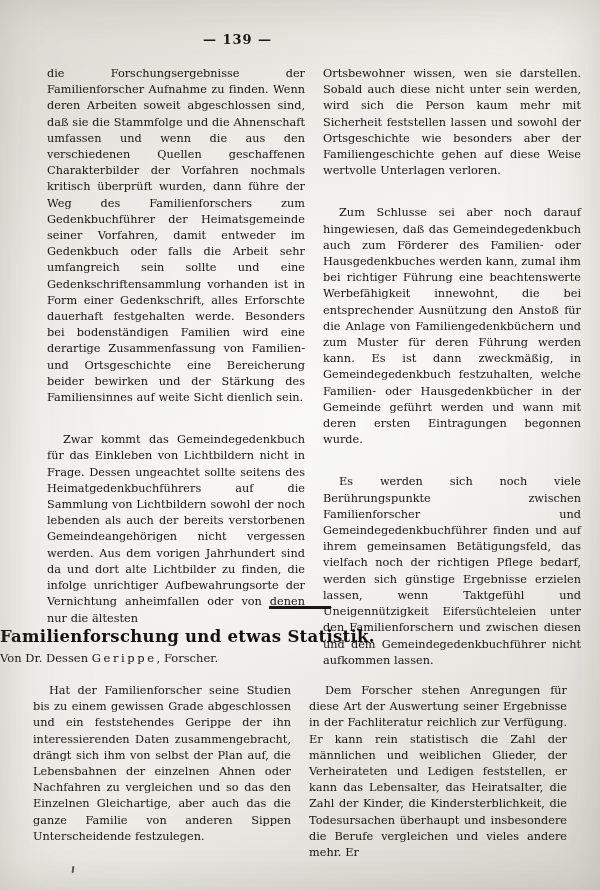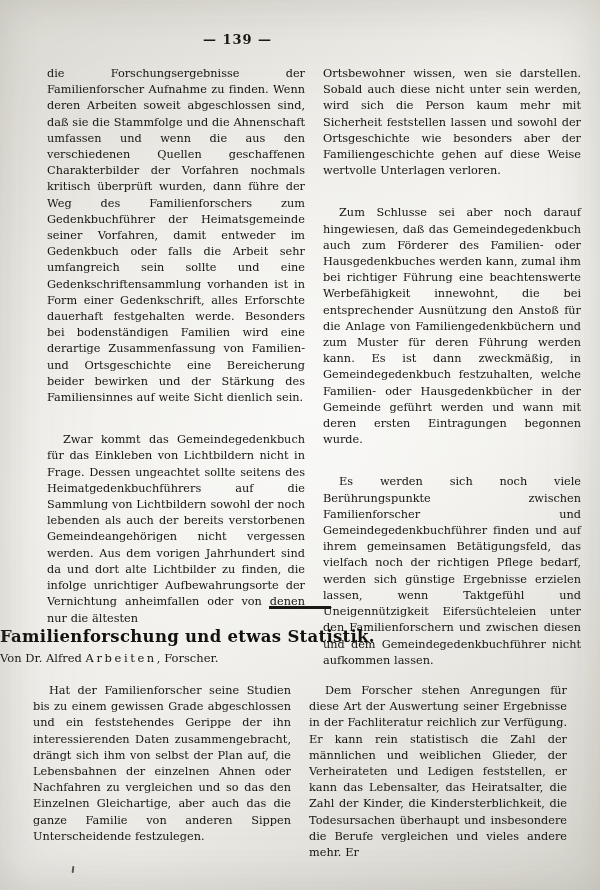--- a/index.html
+++ b/index.html
@@ -152,21 +152,21 @@
     </div>
   </div>
 
   <div class="section-rule-wrap">
     <div class="section-rule"></div>
   </div>
 
   <div class="article-head">
     <h2 class="article-title">Familienforschung und etwas Statistik.</h2>
     <div class="article-byline">
-      <span>Von Dr. </span><span>Alfred </span><span class="byline-name">Arbeiten</span><span>, Forscher.</span>
+      <span>Von Dr. </span><span>Dessen </span><span class="byline-name">Gerippe</span><span>, Forscher.</span>
     </div>
   </div>
 
   <div class="columns-lower">
     <div class="col">
       <p class="block-text indent-first">Hat der Familienforscher seine Studien bis zu einem gewissen Grade abgeschlossen und ein feststehendes Gerippe der ihn interessierenden Daten zusammengebracht, drängt sich ihm von selbst der Plan auf, die Lebensbahnen der einzelnen Ahnen oder Nachfahren zu vergleichen und so das den Einzelnen Gleichartige, aber auch das die ganze Familie von anderen Sippen Unterscheidende festzulegen.</p>
     </div>
     <div class="col">
       <p class="block-text indent-first">Dem Forscher stehen Anregungen für diese Art der Auswertung seiner Ergebnisse in der Fachliteratur reichlich zur Verfügung. Er kann rein statistisch die Zahl der männlichen und weiblichen Glieder, der Verheirateten und Ledigen feststellen, er kann das Lebensalter, das Heiratsalter, die Zahl der Kinder, die Kindersterblichkeit, die Todesursachen überhaupt und insbesondere die Berufe vergleichen und vieles andere mehr. Er</p>
     </div>

